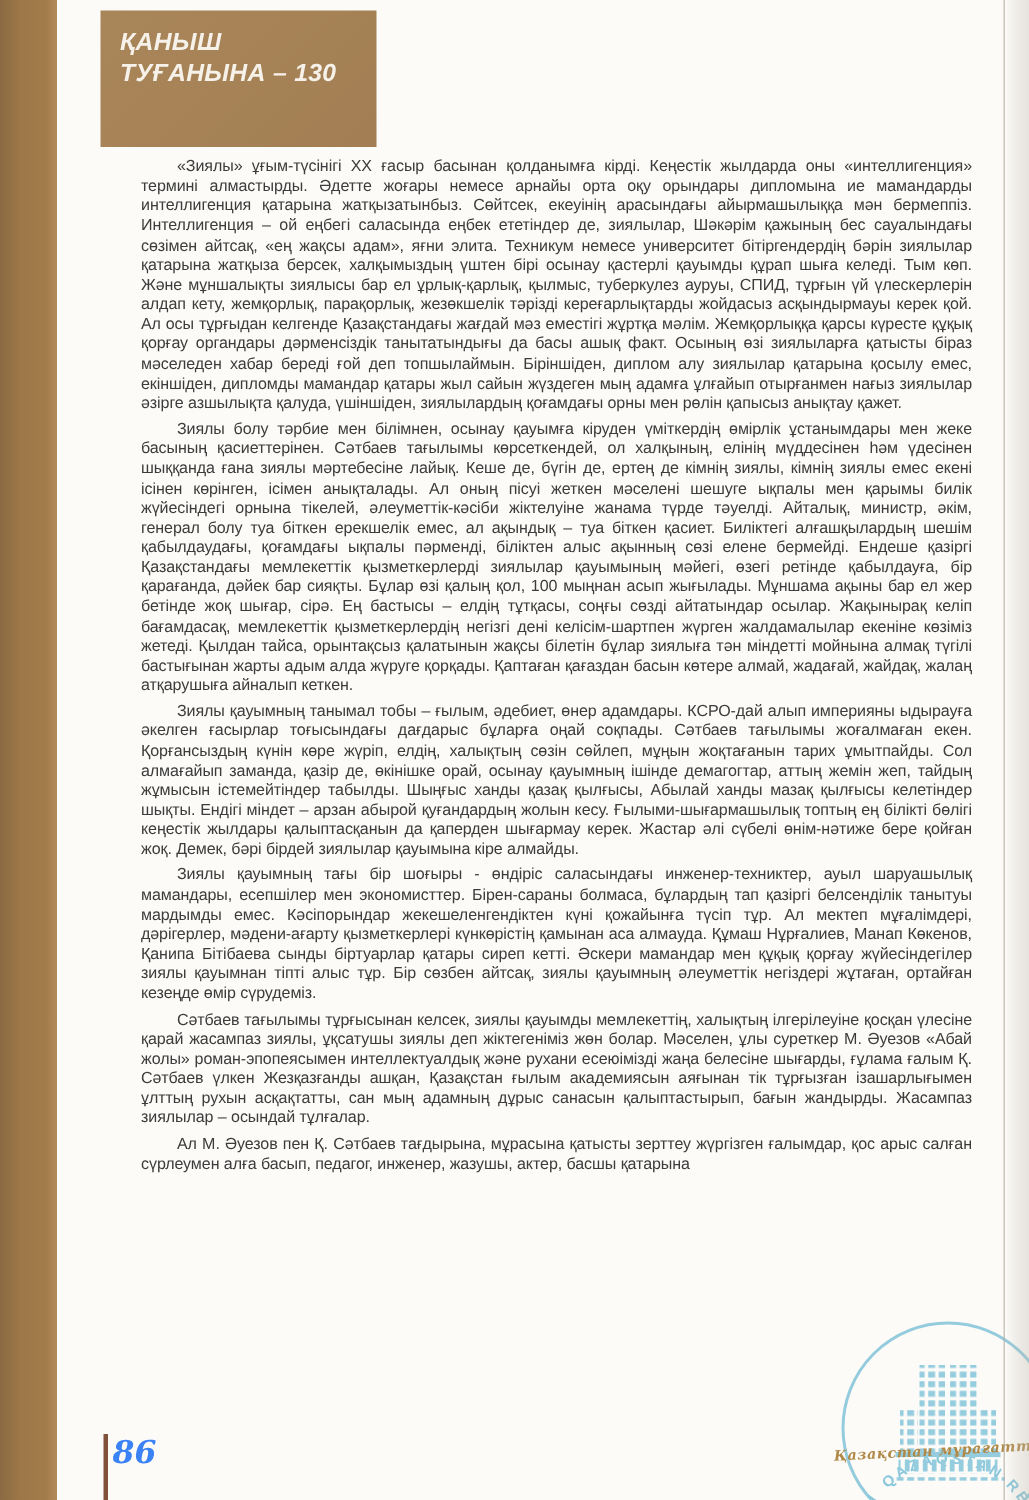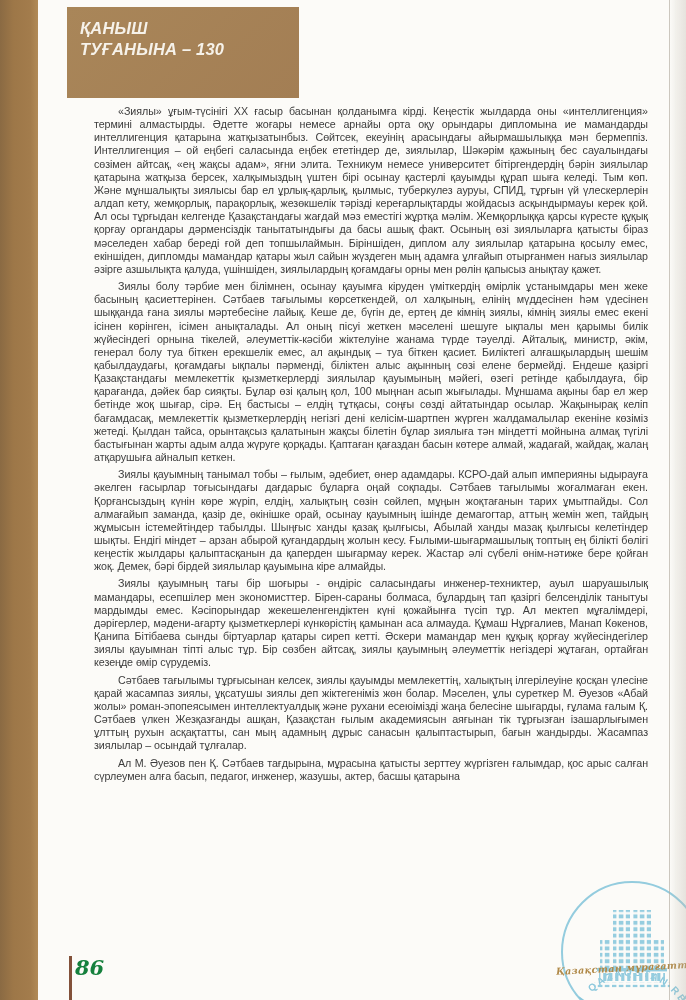--- a/index.html
+++ b/index.html
@@ -15,21 +15,21 @@
     background:#fcfbf8;
     overflow:hidden;
   }
   
   .band{
     position:absolute;left:0;top:0;width:38px;height:1000px;
     background:linear-gradient(90deg,#8a6a43 0%,#9d7748 35%,#a37c4c 80%,#b18a57 100%);
   }
   
   .header-box{
-    position:absolute;left:67px;top:7px;width:232px;height:91px;
+    position:absolute;left:67px;top:7px;width:184px;height:91px;
     background:#a5815a;
     background:linear-gradient(135deg,#a98659 0%,#a37e54 100%);
     color:#f6f2ea;
     font-weight:700;font-style:italic;
     font-size:16.5px;line-height:21px;
     padding:11px 0 0 13px;box-sizing:border-box;
     letter-spacing:.2px;
   }
   
   .article{
@@ -42,21 +42,21 @@
   .article p{margin:4px;text-indent:24px;}
   
   .pagenum-rule{
     position:absolute;left:69px;top:956px;width:2.5px;height:44px;
     background:#82513a;
   }
   .pagenum{
     position:absolute;left:75px;top:955px;
     font-family:"DejaVu Serif", serif;
     font-style:italic;font-weight:700;
-    font-size:21px;color:#15803d;
+    font-size:21px;color:#3b82f6;
   }
   
   .stamp{
     position:absolute;left:552px;top:872px;width:160px;height:160px;
     opacity:.85;pointer-events:none;
   }
   .stamp text{
     font-family:"Liberation Sans", sans-serif;
     font-size:10px;font-weight:600;letter-spacing:2.1px;
     fill:#76bed7;

